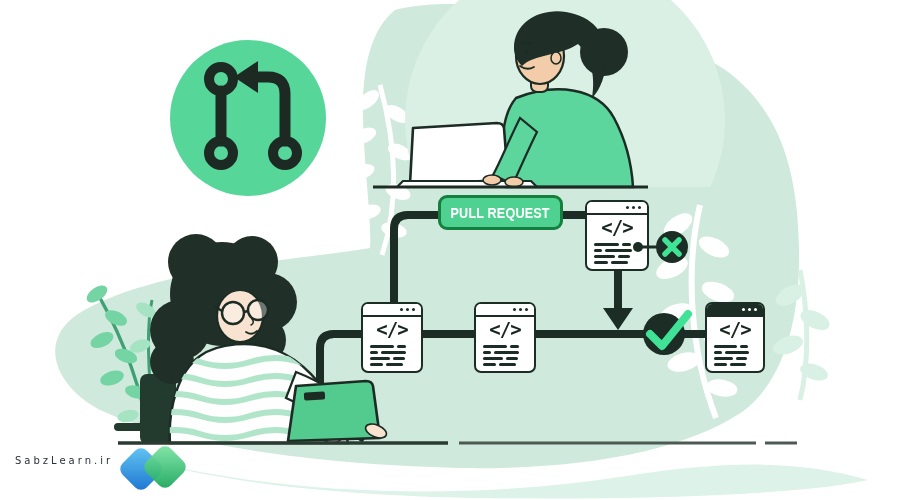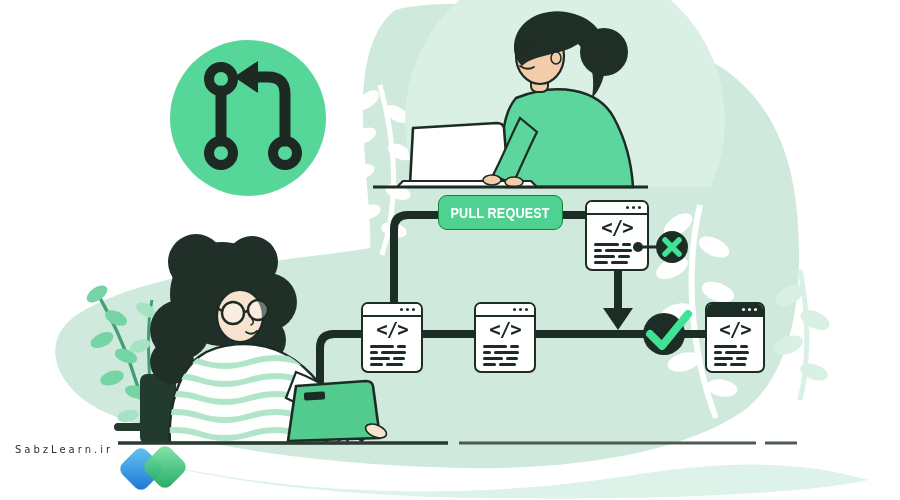--- a/index.html
+++ b/index.html
@@ -6,21 +6,21 @@
   .stage{
     position:relative;width:900px;height:500px;overflow:hidden;background:#ffffff;
     font-family:"Liberation Sans",sans-serif;
   }
   .stage svg{display:block;}
   .art{position:absolute;left:0;top:0;}
 
   
   .pr-label{
     position:absolute;left:438px;top:195px;width:125px;height:35px;
-    background:#4fd291;border:1px solid #15803d;border-radius:9px;
+    background:#4fd291;border:3px solid #15803d;border-radius:9px;
     box-sizing:border-box;display:flex;align-items:center;justify-content:center;
   }
   .pr-label span{
     color:#ffffff;font-weight:bold;font-size:14px;letter-spacing:.2px;
     transform:scaleX(.9);white-space:nowrap;
   }
 
   
   .cwin{
     position:absolute;background:#ffffff;border:2.5px solid #1b2d24;border-radius:7px;
@@ -47,21 +47,21 @@
   .x-badge{position:absolute;left:626px;top:227px;}
 
   
   .brand{position:absolute;left:8px;top:438px;width:200px;}
   .brand-fa{
     font-family:"DejaVu Sans",sans-serif;font-weight:bold;font-size:31px;line-height:34px;
     color:#252a35;width:108px;text-align:center;
   }
   .brand-en{
     font-family:"DejaVu Sans",sans-serif;font-size:10px;letter-spacing:3px;color:#2a2f3a;
-    width:112px;text-align:center;margin-top:6px;white-space:nowrap;
+    width:112px;text-align:center;margin-top:17px;white-space:nowrap;
   }
   .brand-mark{position:absolute;left:104px;top:0px;}
 </style>
 </head>
 <body>
 
 <div class="stage">
 
   <svg class="art" width="900" height="500" viewBox="0 0 900 500">
     <defs>

